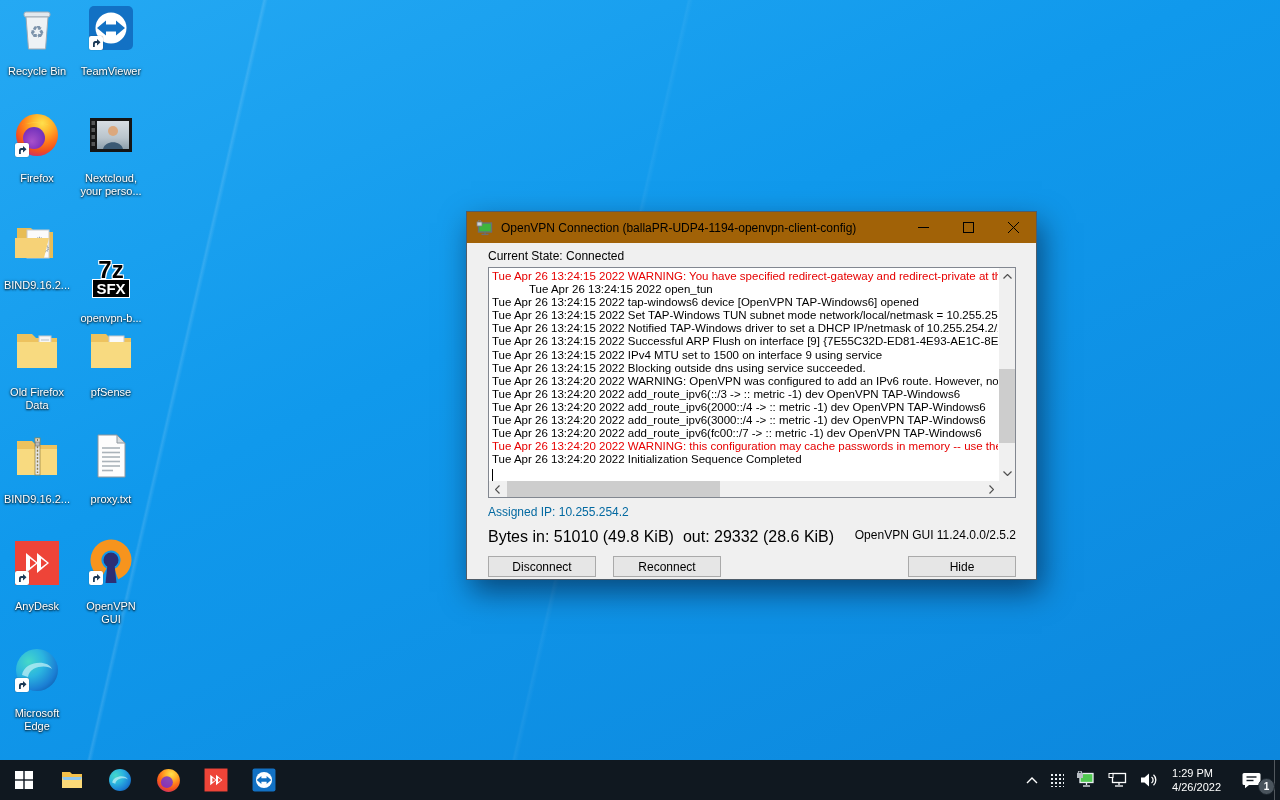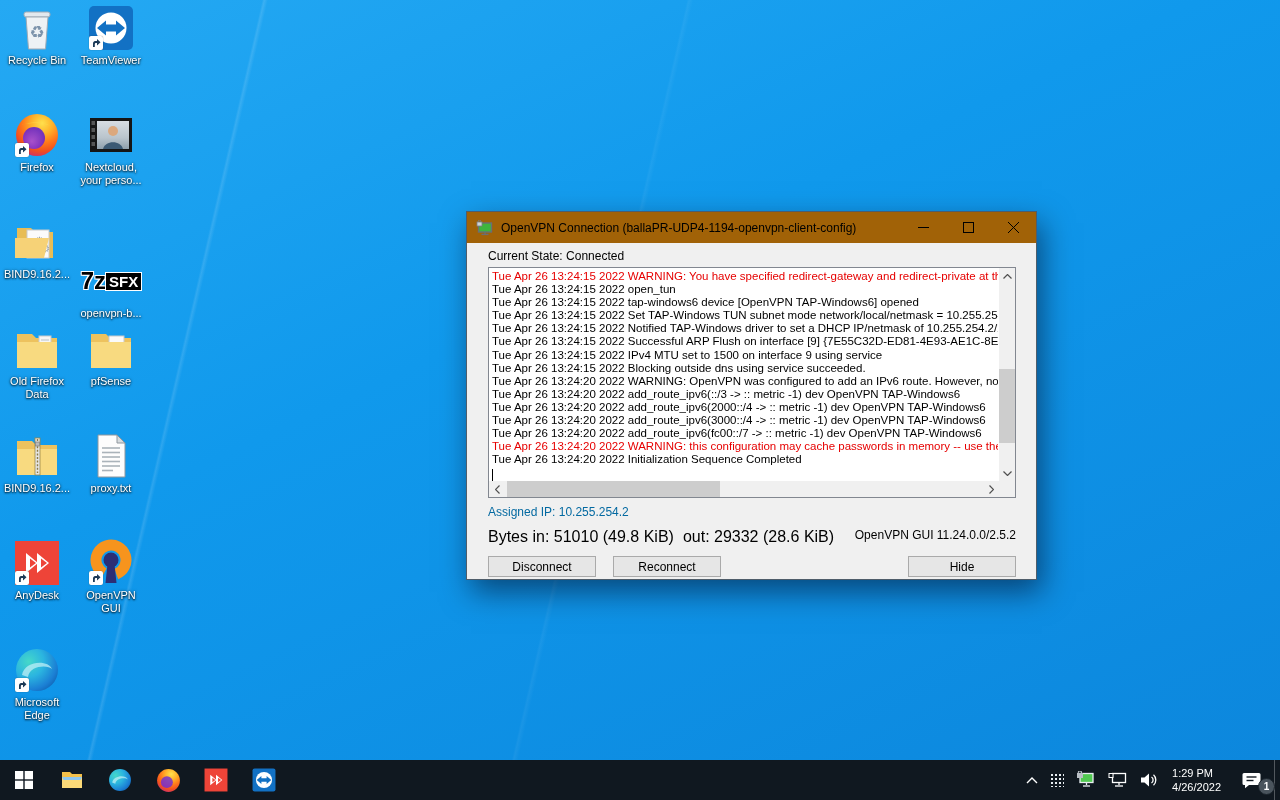--- a/index.html
+++ b/index.html
@@ -12,26 +12,26 @@
     content:"";position:absolute;inset:0;pointer-events:none;
     background:
       linear-gradient(103deg,transparent 17.9%,rgba(255,255,255,.12) 18.05%,transparent 18.3%),
       linear-gradient(103deg,transparent 46.9%,rgba(255,255,255,.05) 47.05%,transparent 47.35%);
   }
 
   
   .desktop-icons{position:absolute;left:0;top:4px;display:grid;grid-template-columns:74px 74px;grid-auto-rows:107px;z-index:2;}
   .dicon{display:flex;flex-direction:column;align-items:center;width:74px;}
   .dicon .art{width:48px;height:48px;position:relative;display:flex;align-items:center;justify-content:center;}
-  .dicon .lbl{margin-top:2px;font-size:11px;line-height:13px;color:#fff;text-align:center;
+  .dicon .lbl{margin-top:13px;font-size:11px;line-height:13px;color:#fff;text-align:center;
     text-shadow:0 1px 2px rgba(0,0,0,.9),0 0 3px rgba(0,0,0,.55);max-width:72px;}
   .dicon .lbl.narrow{max-width:58px;}
   .sc-overlay{position:absolute;left:2px;bottom:2px;width:14px;height:14px;background:#fff;border-radius:2px;
     box-shadow:0 0 1px rgba(0,0,0,.6);display:flex;align-items:center;justify-content:center;}
-  .sevenzip{display:flex;flex-direction:row;align-items:center;justify-content:center;margin-top:39px;}
+  .sevenzip{display:flex;flex-direction:column;align-items:center;justify-content:center;margin-top:39px;}
   .sz7{font-weight:800;font-size:24px;line-height:20px;color:#000;
     text-shadow:-1px -1px 0 #fff,1px -1px 0 #fff,-1px 1px 0 #fff,1px 1px 0 #fff;}
   .szbox{background:#000;color:#fff;font-weight:700;font-size:15px;line-height:17px;padding:0 3px;box-shadow:0 0 0 1px #fff;}
 
   
   .win{position:absolute;left:466px;top:211px;width:569px;height:367px;background:#f0f0f0;
     border:1px solid #4f5d6a;box-shadow:5px 12px 28px rgba(0,0,20,.5);z-index:3;}
   .titlebar{height:31px;background:#a16207;display:flex;align-items:center;}
   .title-text{font-size:12px;color:#000;margin-left:8px;white-space:nowrap;}
   .winbtns{margin-left:auto;display:flex;height:31px;}
@@ -323,21 +323,21 @@
           </svg>
       </div>
     </div>
   </div>
 
   <div class="statelbl">Current State: Connected</div>
 
   <div class="logbox">
     <div class="loglines">
         <div style="color: rgb(230, 0, 0);">Tue Apr 26 13:24:15 2022 WARNING: You have specified redirect-gateway and redirect-private at the same</div>
-        <div style="color: rgb(0, 0, 0);">Tue Apr 26 13:24:15 2022 open_tun</div>
+        <div style="color: rgb(0, 0, 0); margin-left: 37px;">Tue Apr 26 13:24:15 2022 open_tun</div>
         <div style="color: rgb(0, 0, 0);">Tue Apr 26 13:24:15 2022 tap-windows6 device [OpenVPN TAP-Windows6] opened</div>
         <div style="color: rgb(0, 0, 0);">Tue Apr 26 13:24:15 2022 Set TAP-Windows TUN subnet mode network/local/netmask = 10.255.254.0/10</div>
         <div style="color: rgb(0, 0, 0);">Tue Apr 26 13:24:15 2022 Notified TAP-Windows driver to set a DHCP IP/netmask of 10.255.254.2/255.25</div>
         <div style="color: rgb(0, 0, 0);">Tue Apr 26 13:24:15 2022 Successful ARP Flush on interface [9] {7E55C32D-ED81-4E93-AE1C-8E5AEDB0</div>
         <div style="color: rgb(0, 0, 0);">Tue Apr 26 13:24:15 2022 IPv4 MTU set to 1500 on interface 9 using service</div>
         <div style="color: rgb(0, 0, 0);">Tue Apr 26 13:24:15 2022 Blocking outside dns using service succeeded.</div>
         <div style="color: rgb(0, 0, 0);">Tue Apr 26 13:24:20 2022 WARNING: OpenVPN was configured to add an IPv6 route. However, no IPv6 h</div>
         <div style="color: rgb(0, 0, 0);">Tue Apr 26 13:24:20 2022 add_route_ipv6(::/3 -&gt; :: metric -1) dev OpenVPN TAP-Windows6</div>
         <div style="color: rgb(0, 0, 0);">Tue Apr 26 13:24:20 2022 add_route_ipv6(2000::/4 -&gt; :: metric -1) dev OpenVPN TAP-Windows6</div>
         <div style="color: rgb(0, 0, 0);">Tue Apr 26 13:24:20 2022 add_route_ipv6(3000::/4 -&gt; :: metric -1) dev OpenVPN TAP-Windows6</div>

